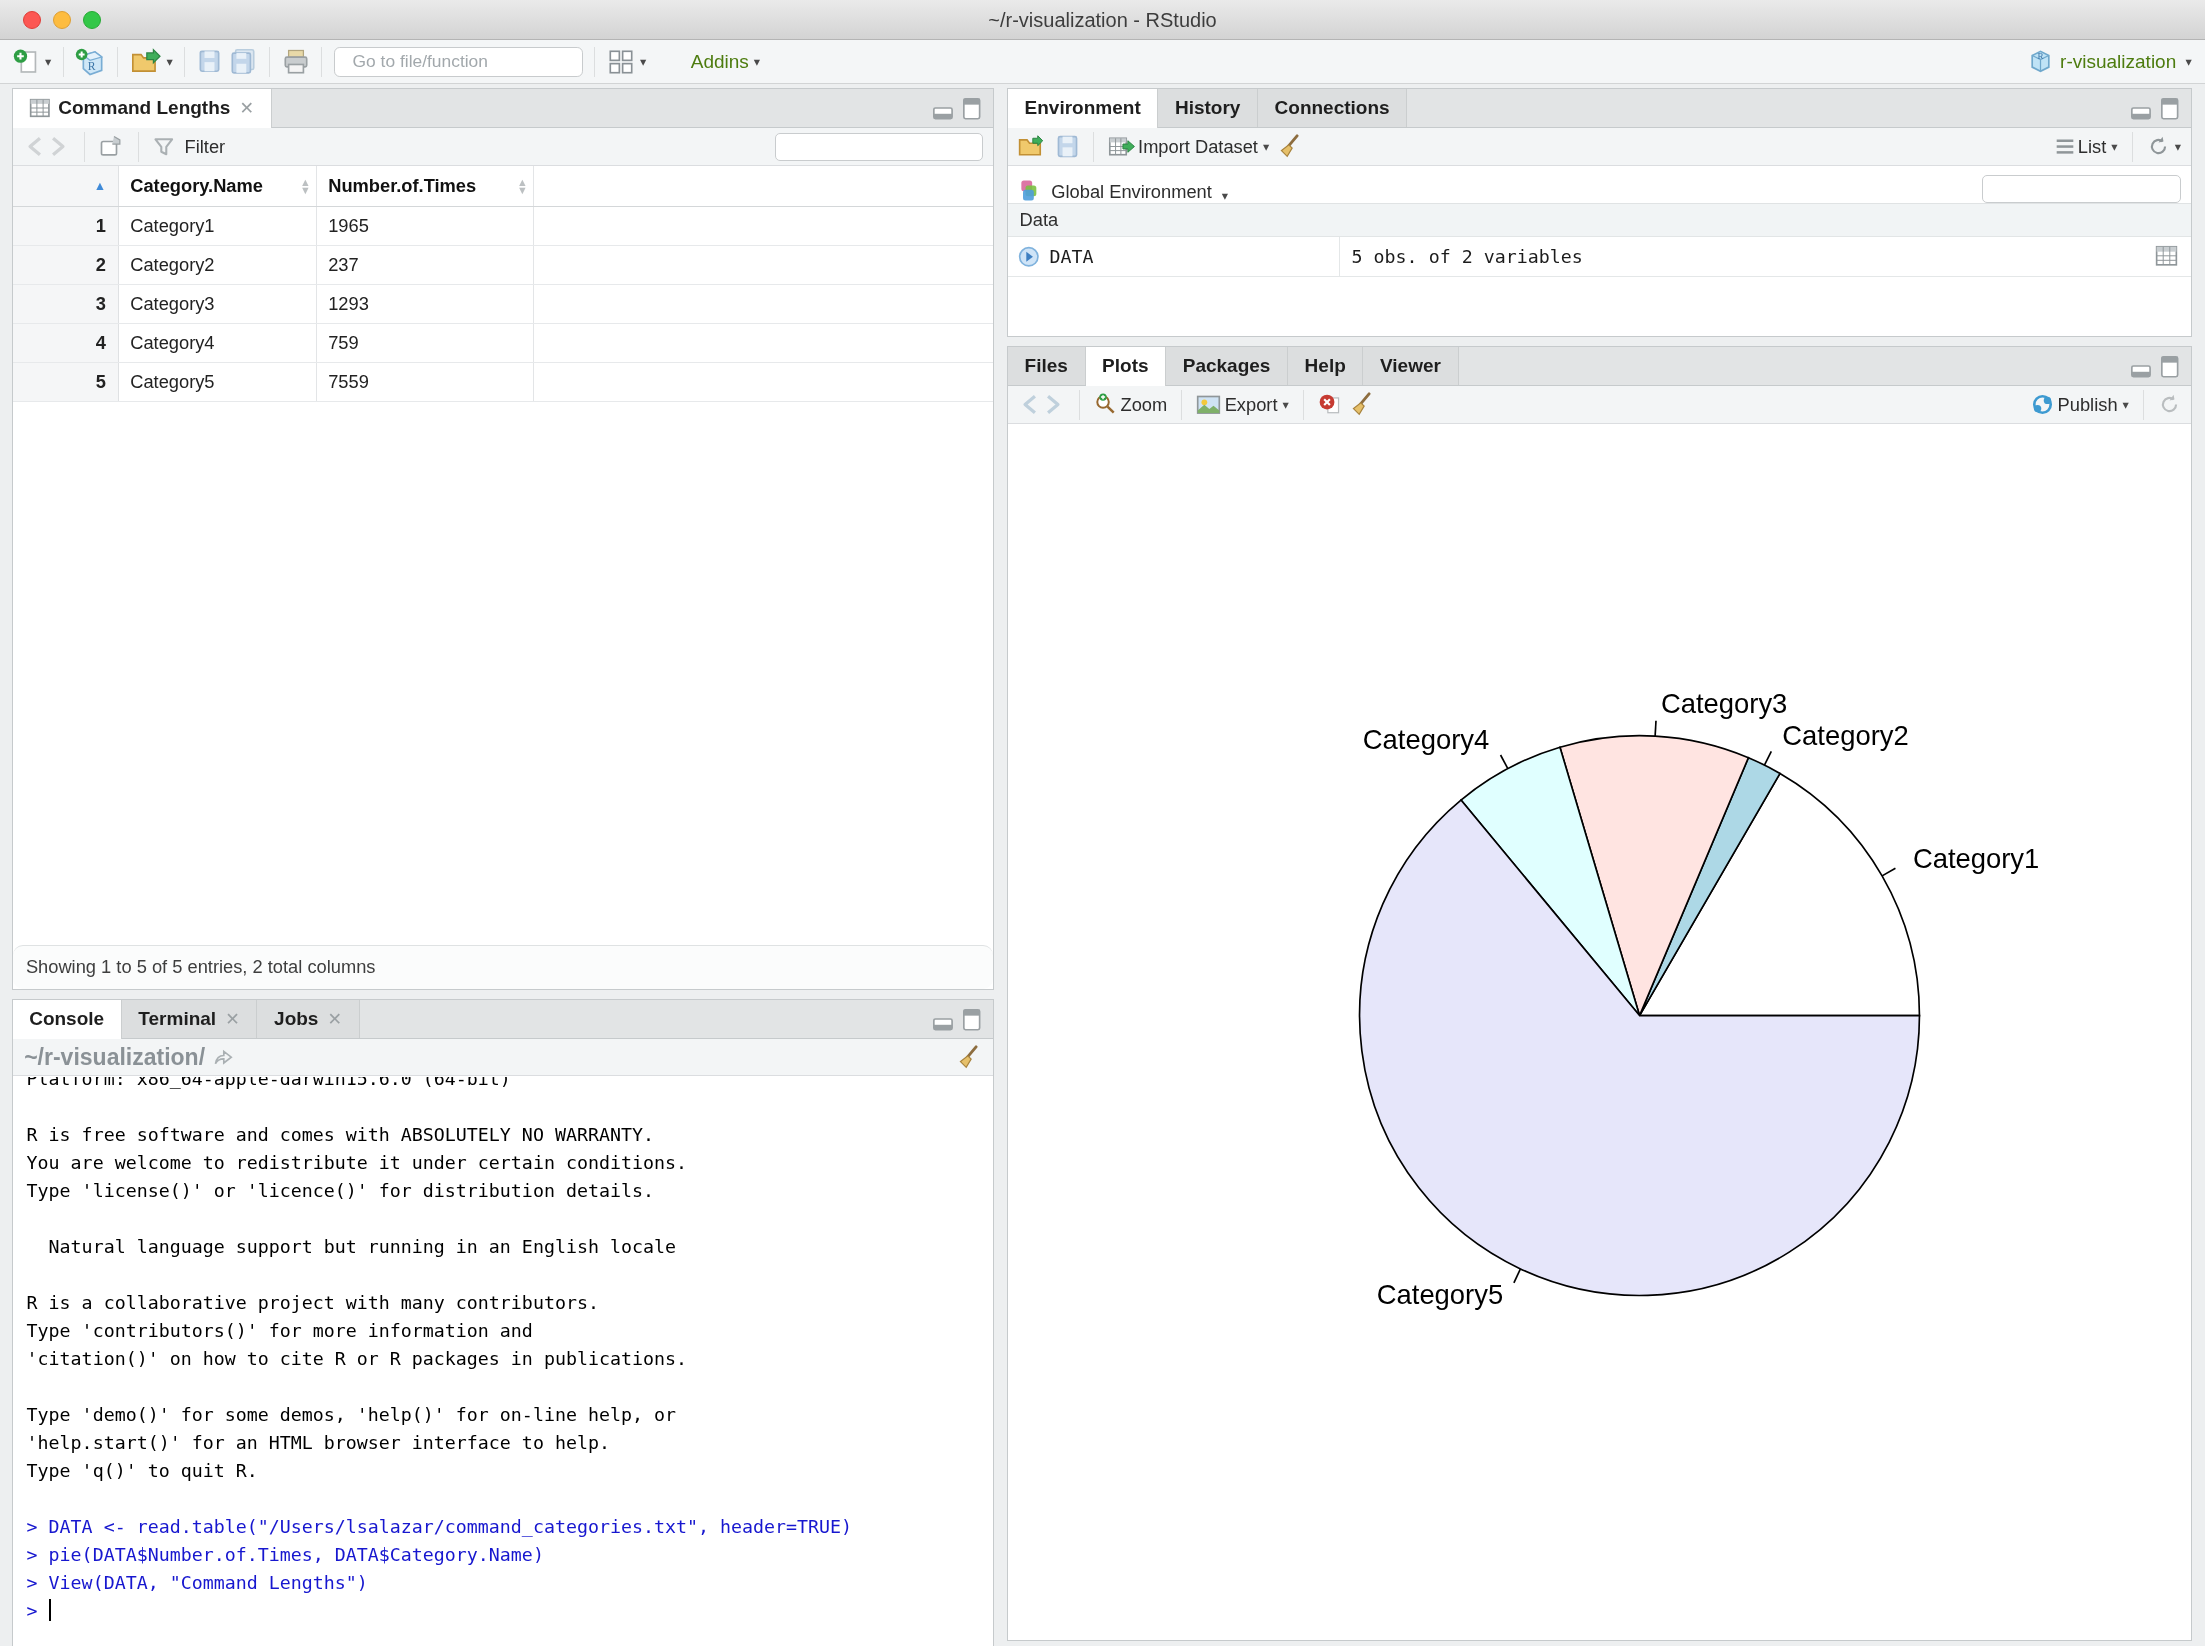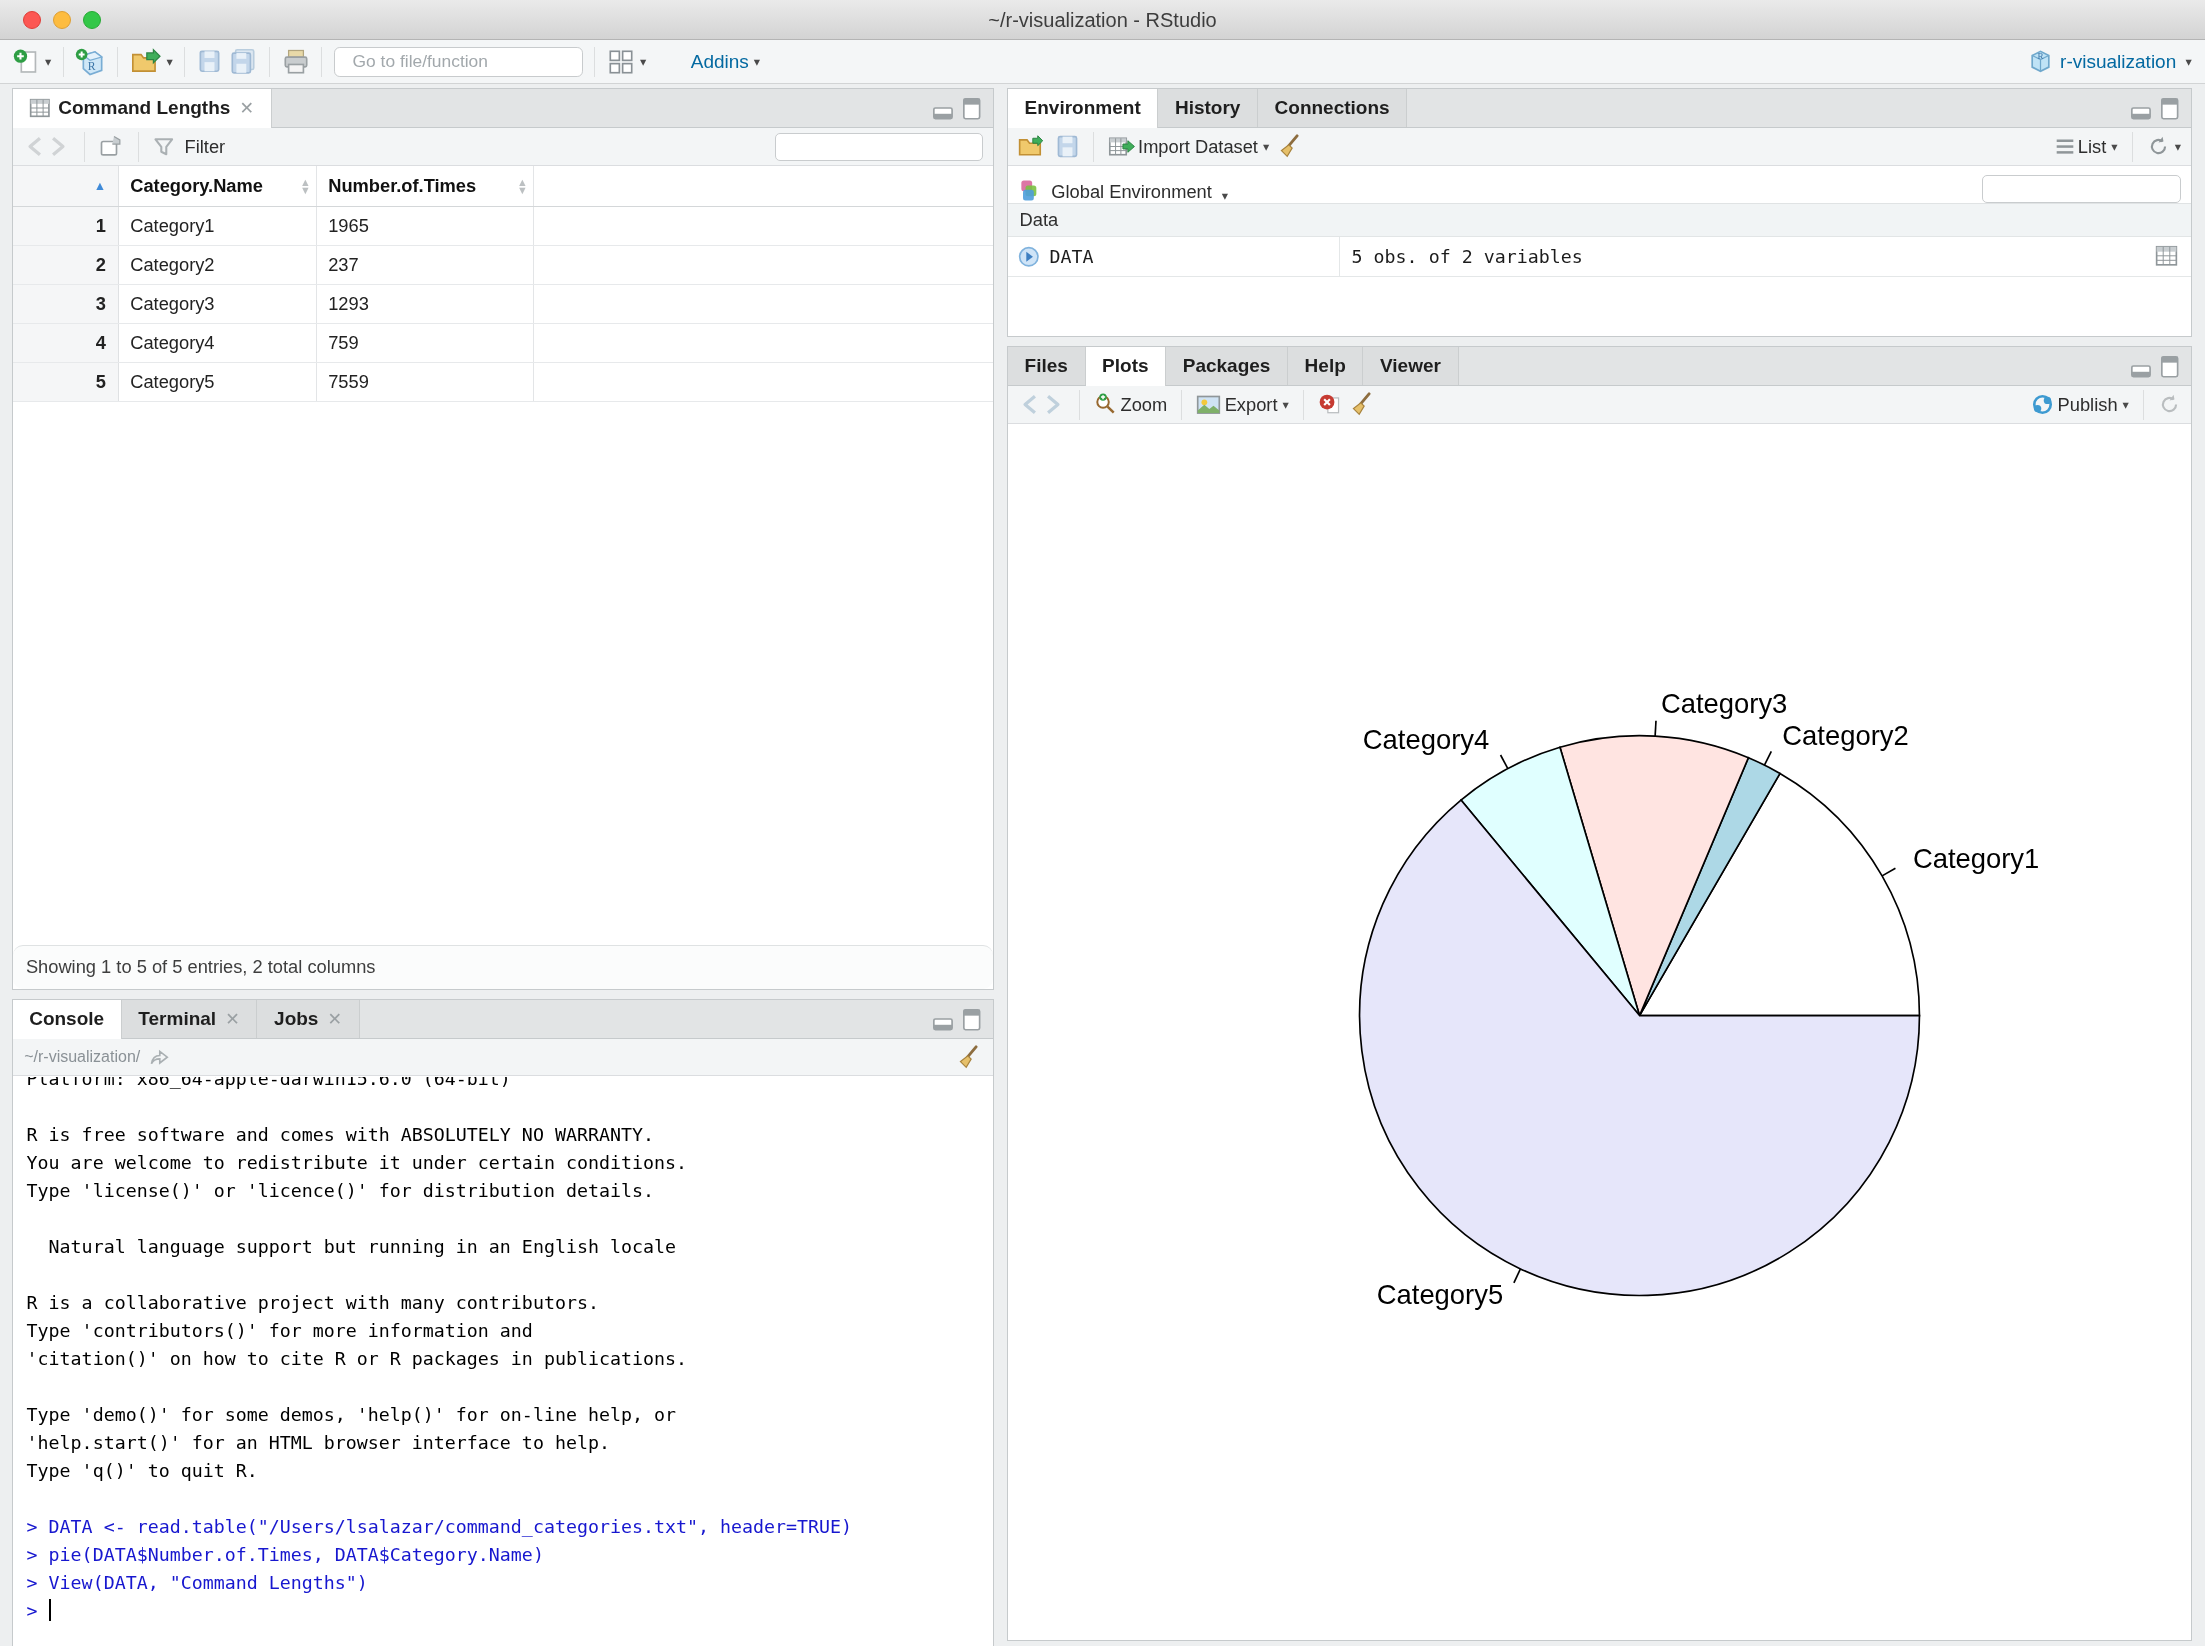--- a/index.html
+++ b/index.html
@@ -34,21 +34,21 @@
   .tbtn{display:flex;align-items:center;gap:3.3px;flex:none;cursor:default;}
   #goto-box{
     width:249px;height:30px;background:#fff;border:0.8px solid #c8cbcd;border-radius:5.8px;
     display:flex;align-items:center;gap:7.5px;padding:0 8.3px;box-sizing:border-box;flex:none;
   }
   #goto-box input{
     border:none;outline:none;flex:1;font-size:17.4px;color:#444;background:transparent;
     font-family:"Liberation Sans",sans-serif;
   }
   #goto-box input::placeholder{color:#a2a8ac;}
-  .tlabel{font-size:19px;color:#0369a1;}
+  .tlabel{font-size:19px;color:#4d7c0f;}
   #project-switcher{margin-left:auto;display:flex;align-items:center;gap:7.5px;}
   
   .pane{position:absolute;background:#fff;border:0.8px solid #c6cacc;box-sizing:border-box;}
   .tabstrip{
     height:39px;background:#e2e4e5;border-bottom:0.8px solid #c6cacc;
     display:flex;align-items:stretch;position:relative;box-sizing:border-box;
   }
   .tab{
     display:flex;align-items:center;gap:7.5px;padding:0 16.6px;
     font-size:19px;font-weight:600;color:#1e1e1e;
@@ -80,21 +80,21 @@
   #dv-status{
     position:absolute;bottom:0;left:0;right:0;height:43px;border-top:0.8px solid #dfe2e3;
     background:#fbfcfc;font-size:18.3px;color:#3e3e3e;line-height:42px;padding-left:13.3px;border-radius:10px;
   }
   
   #pane-console{left:11.6px;top:999px;width:982px;height:789px;}
   #console-pathrow{
     height:37px;background:#f3f5f6;border-bottom:0.8px solid #dbdde0;box-sizing:border-box;
     display:flex;align-items:center;padding:0 11.6px;gap:8.3px;
   }
-  #console-path{font-size:16px;color:#8a9196;font-weight:400;}
+  #console-path{font-size:23px;color:#8a9196;font-weight:700;}
   #console-output{
     position:absolute;top:77px;bottom:0.8px;left:0;right:0;overflow:hidden;
     padding:0 10px 0 14px;
   }
   .cline{font-family:"DejaVu Sans Mono",monospace;font-size:18.3px;line-height:28px;white-space:pre;color:#000;}
   .cline.in{color:#1717cf;}
   .cline:first-child{margin-top:-11.6px;}
   .cursor{display:inline-block;width:2.5px;height:21.6px;background:#000;vertical-align:-3.3px;}
   
   #pane-env{left:1007px;top:88px;width:1185px;height:249px;}

